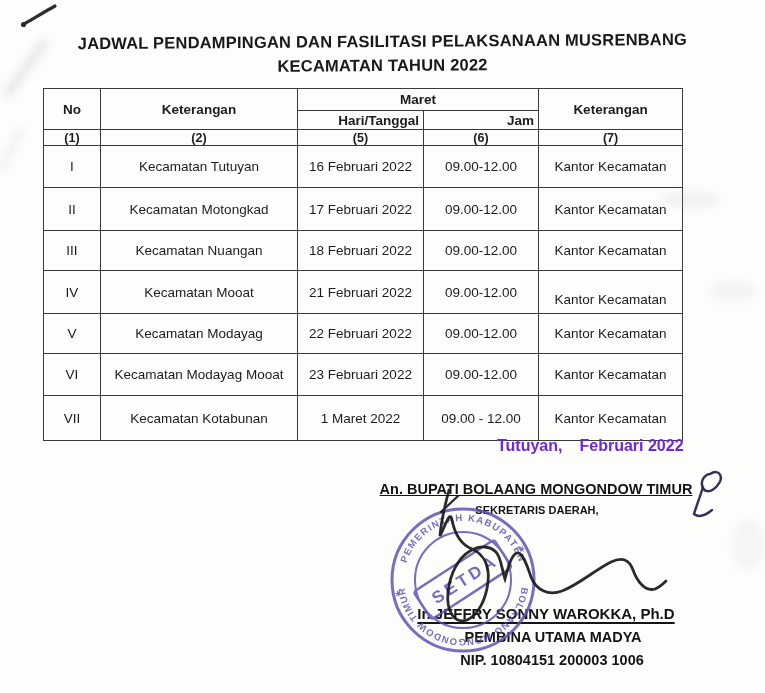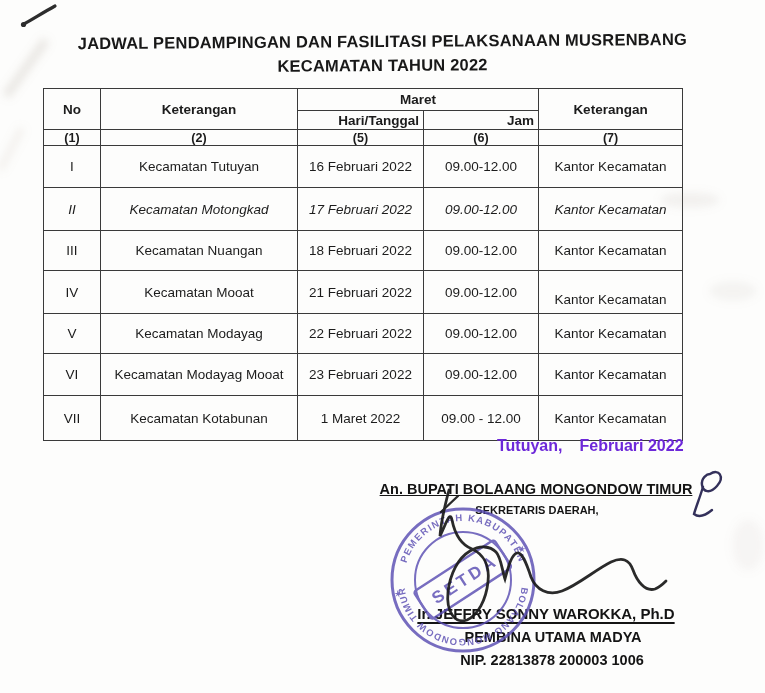--- a/index.html
+++ b/index.html
@@ -25,21 +25,21 @@
     font-size:13.5px;color:#1c1c1c;
   }
   table.sched td{
     border:1.6px solid #3a3a3a;text-align:center;vertical-align:middle;
     padding:0 4px;overflow:hidden;white-space:nowrap;
   }
   tr.h1 td{height:21px;font-weight:bold;}
   tr.h2 td{height:18px;font-weight:bold;text-align:right;}
   tr.h3 td{height:15px;font-size:12.5px;font-weight:bold;}
   td.cell-kec{text-align:left;padding-left:11px;}
-  tr.r1 td{height:41px;} tr.r2 td{height:42px;font-style:italic;} tr.r3 td{height:39px;}
+  tr.r1 td{height:41px;} tr.r2 td{height:42px;} tr.r3 td{height:39px;}
   tr.r4 td{height:36px;} tr.r5 td{height:39px;} tr.r6 td{height:41px;}
   tr.r7 td{height:44px;}
   
   .place-date{
     position:absolute;left:497px;top:437px;display:flex;gap:17px;
     font-weight:bold;font-size:16px;color:#6d28d9;
   }
   .sigline{position:absolute;width:400px;text-align:center;font-weight:bold;color:#141414;}
   .l-onbehalf{left:336px;top:481px;font-size:14.5px;text-decoration:underline;}
   .l-position{left:337px;top:504px;font-size:11px;}
@@ -144,21 +144,21 @@
 
   <div class="place-date">
     <span>Tutuyan,</span>
     <span>Februari 2022</span>
   </div>
 
   <div class="sigline l-onbehalf">An. BUPATI BOLAANG MONGONDOW TIMUR</div>
   <div class="sigline l-position">SEKRETARIS DAERAH,</div>
   <div class="sigline l-name">Ir. JEFFRY SONNY WAROKKA, Ph.D</div>
   <div class="sigline l-rank">PEMBINA UTAMA MADYA</div>
-  <div class="sigline l-nip">NIP. 22813878 200003 1006</div>
+  <div class="sigline l-nip">NIP. 10804151 200003 1006</div>
 
   <svg class="overlay" width="765" height="693" viewBox="0 0 765 693">
     <defs>
       <filter id="blur1" x="-50%" y="-50%" width="200%" height="200%">
         <feGaussianBlur stdDeviation="4"></feGaussianBlur>
       </filter>
       <path id="arcTop" d="M 404 580 A 59 59 0 1 1 522 580" fill="none"></path>
       <path id="arcBottom" d="M 522 580 A 59 59 0 1 1 404 580" fill="none"></path>
     </defs>
 

